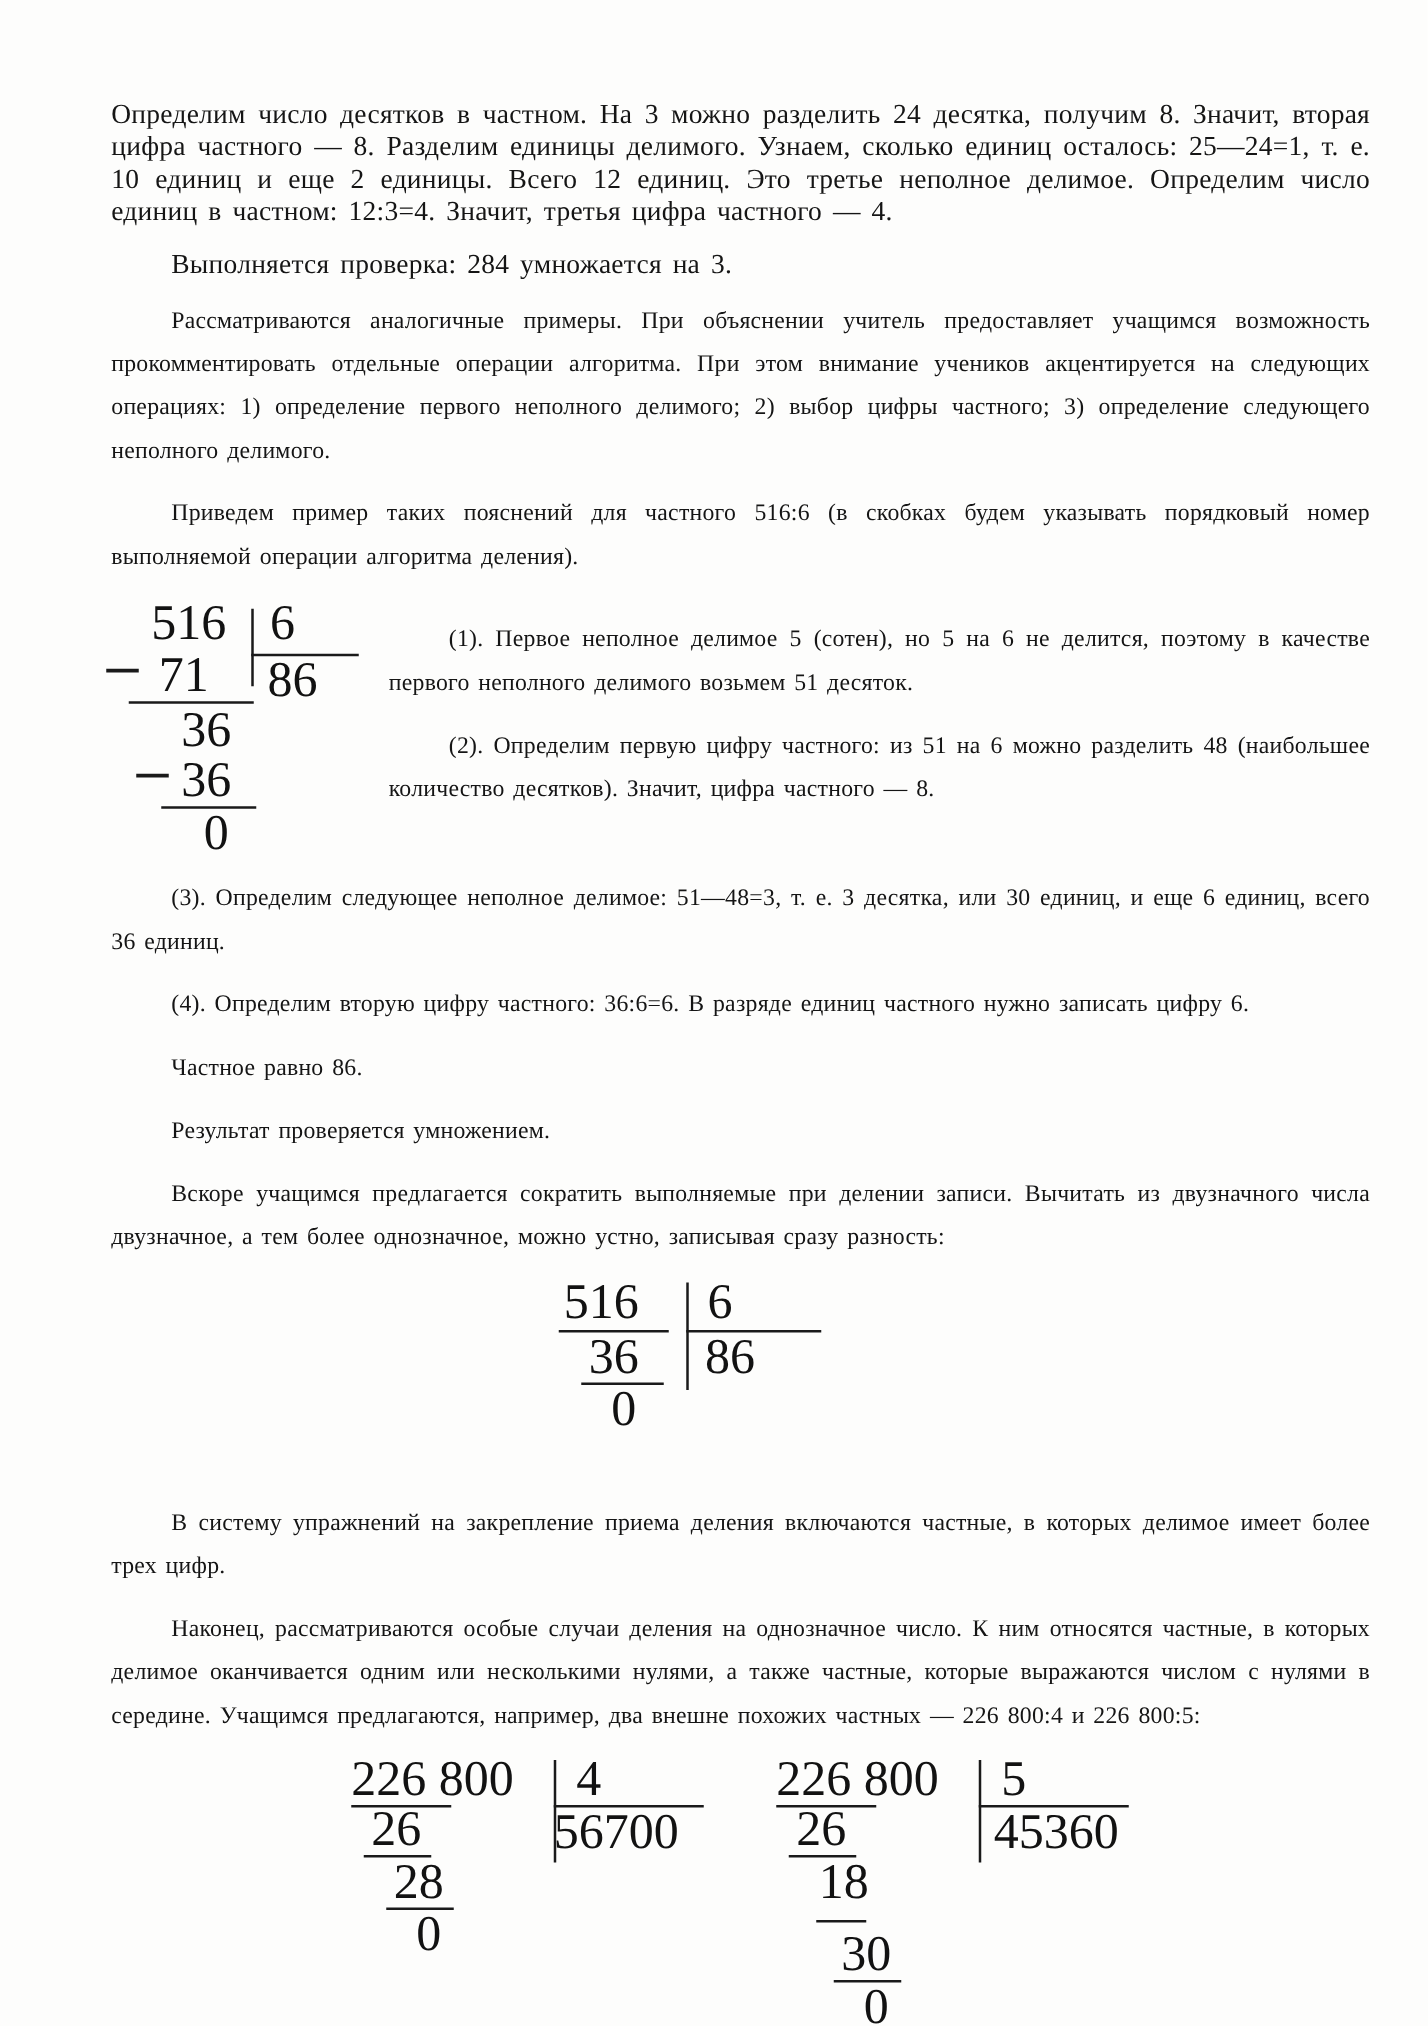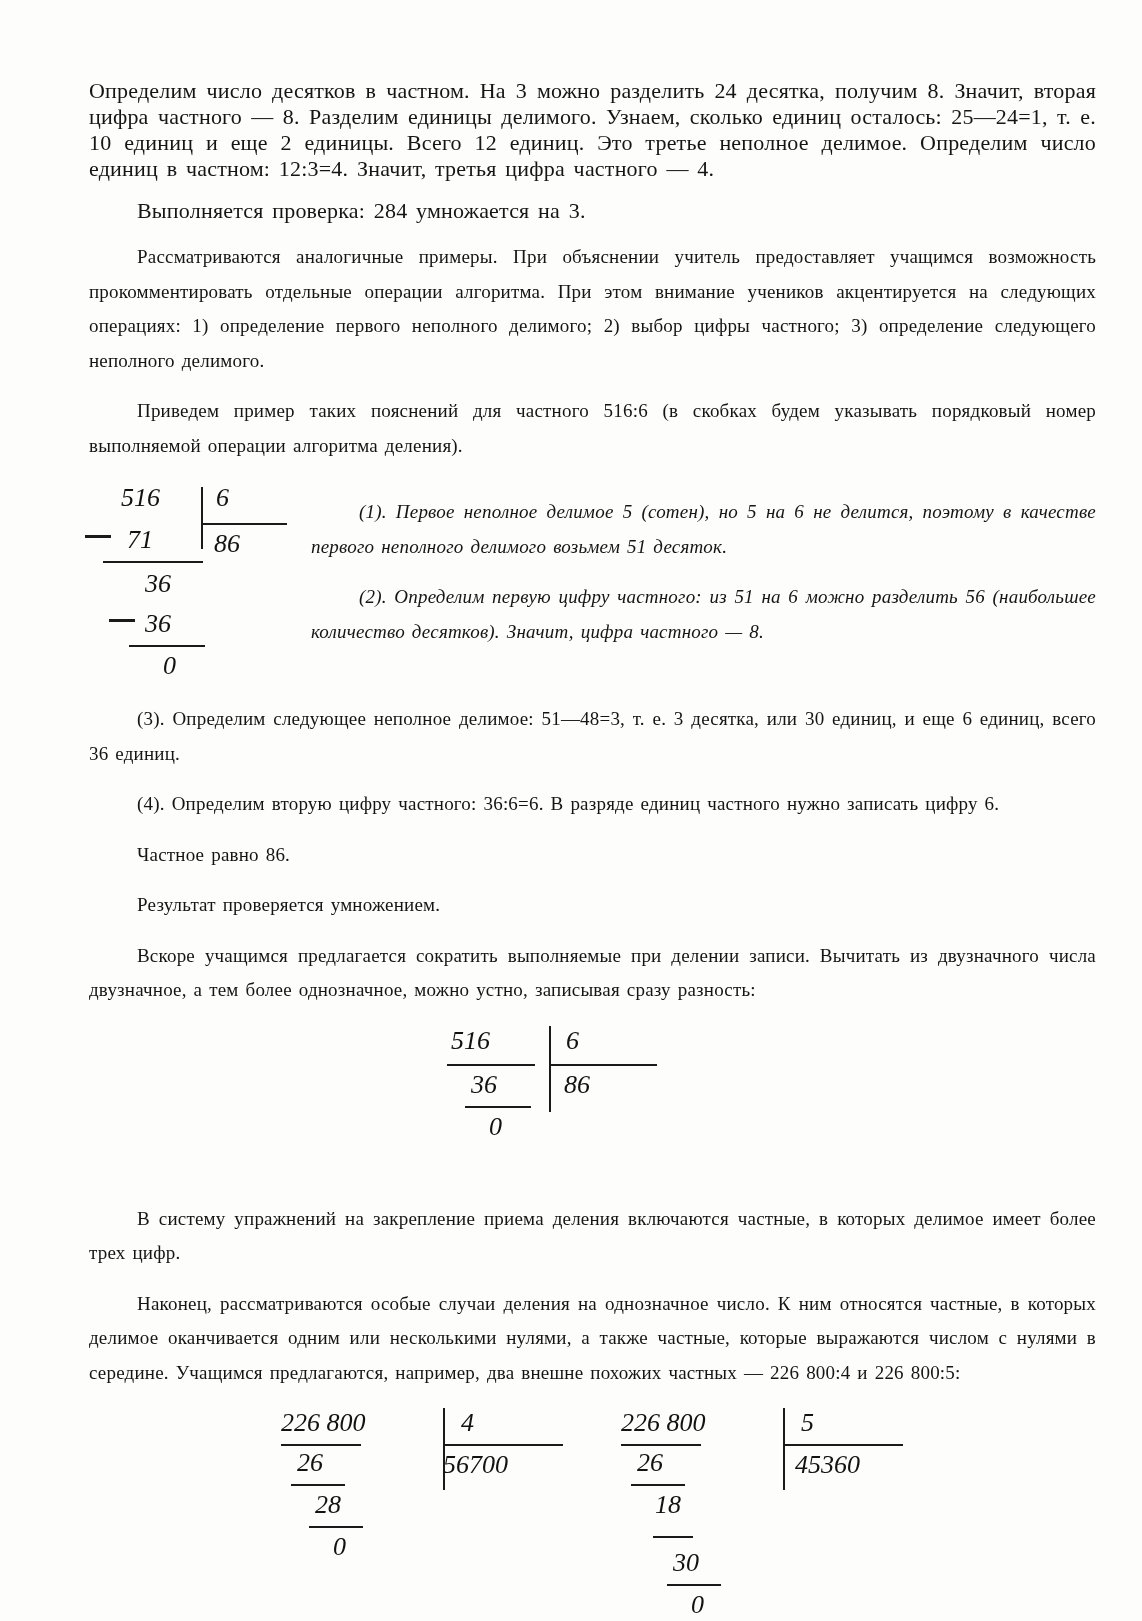--- a/index.html
+++ b/index.html
@@ -31,29 +31,28 @@
     text-align: justify;
     letter-spacing: 0.2px;
     word-spacing: 2px;
   }
   .indent { text-indent: 48px; }
   .figure-row {
     display: flex;
     align-items: flex-start;
     margin-top: 4px;
   }
-  .side-text { flex: 1 1 auto; min-width: 0; font-style: italic; }
+  .side-text { flex: 1 1 auto; min-width: 0; }
 
   
   .division {
     position: relative;
-    font-size: 26px;
+    font-size: 40px;
     line-height: 34px;
     color: #121212;
-    font-style: italic;
   }
   .division .num { position: absolute; white-space: pre; }
   .hline, .uline { position: absolute; height: 2px; background: #1a1a1a; }
   .vline { position: absolute; width: 2px; background: #1a1a1a; }
   .dash { position: absolute; height: 3px; width: 26px; background: #1a1a1a; }
 
   .division-full { width: 212px; height: 205px; flex: 0 0 auto; margin-left: 10px; margin-top: 2px; }
   .division-compact { width: 215px; height: 128px; margin-left: 378px; margin-top: 12px; }
   .bottom-figures { display: flex; gap: 58px; margin-left: 208px; margin-top: 16px; }
   .division-a { width: 282px; height: 160px; }
@@ -85,21 +84,21 @@
       <span class="num" style="left:44px; top:42px;">71</span>
       <div class="uline" style="left:20px; top:80px; width:100px;"></div>
       <span class="num" style="left:62px; top:86px;">36</span>
       <div class="dash" style="left:26px; top:138px;"></div>
       <span class="num" style="left:62px; top:126px;">36</span>
       <div class="uline" style="left:46px; top:164px; width:76px;"></div>
       <span class="num" style="left:80px; top:168px;">0</span>
     </div>
     <div class="side-text">
       <p class="body-text indent">(1). Первое неполное делимое 5 (сотен), но 5 на 6 не делится, поэтому в качестве первого неполного делимого возьмем 51 десяток.</p>
-      <p class="body-text indent">(2). Определим первую цифру частного: из 51 на 6 можно разделить 56 (наибольшее количество десятков). Значит, цифра частного — 8.</p>
+      <p class="body-text indent">(2). Определим первую цифру частного: из 51 на 6 можно разделить 48 (наибольшее количество десятков). Значит, цифра частного — 8.</p>
     </div>
   </div>
 
   <p class="body-text indent">(3). Определим следующее неполное делимое: 51—48=3, т. е. 3 десятка, или 30 единиц, и еще 6 единиц, всего 36 единиц.</p>
   <p class="body-text indent">(4). Определим вторую цифру частного: 36:6=6. В разряде единиц частного нужно записать цифру 6.</p>
   <p class="body-text indent">Частное равно 86.</p>
   <p class="body-text indent">Результат проверяется умножением.</p>
   <p class="body-text indent">Вскоре учащимся предлагается сократить выполняемые при делении записи. Вычитать из двузначного числа двузначное, а тем более однозначное, можно устно, записывая сразу разность:</p>
 
   <div class="division division-compact">

